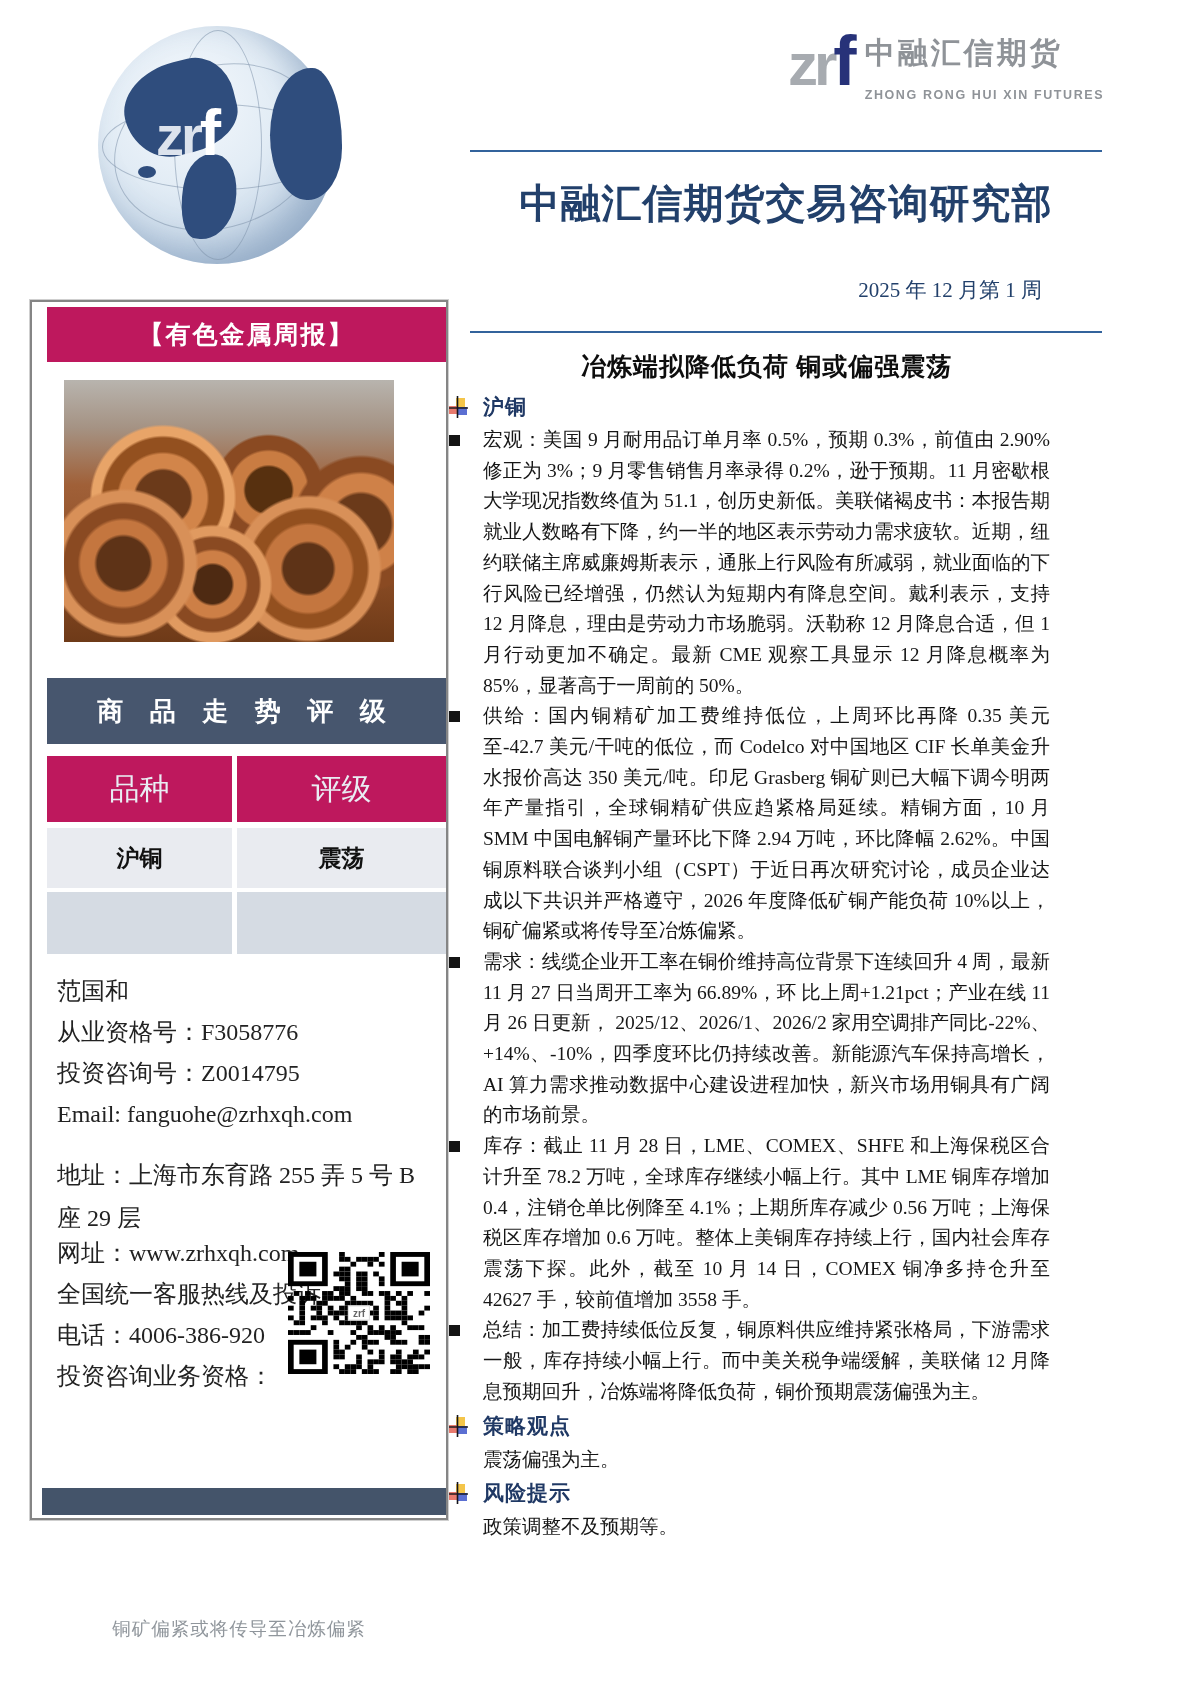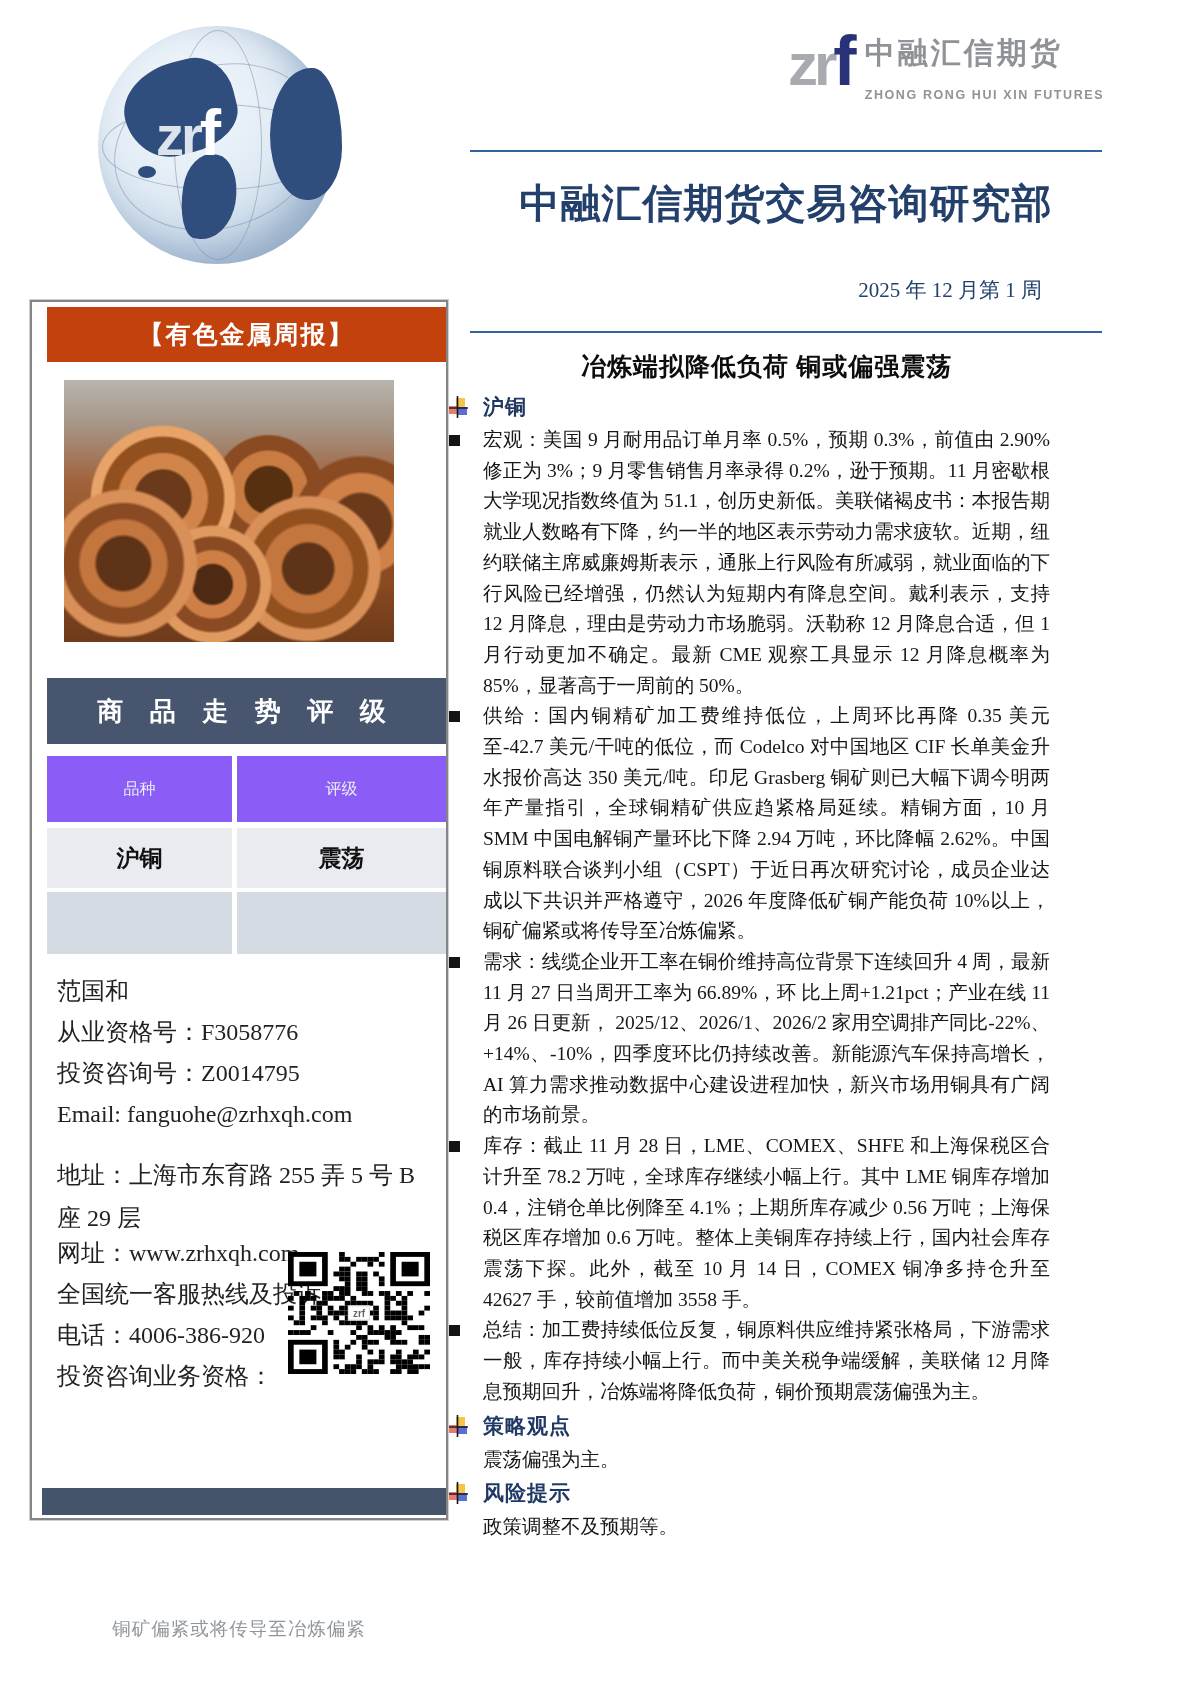--- a/index.html
+++ b/index.html
@@ -47,38 +47,38 @@
   .sec .t{font-size:21px;font-weight:bold;color:#1f3864;font-family:"Liberation Sans",sans-serif;letter-spacing:1px;}
   ul.blts{margin:0;padding:0;list-style:none;}
   ul.blts li{position:relative;text-align:justify;font-size:19.5px;line-height:30.7px;color:#161616;}
   ul.blts li .sq{position:absolute;left:-34px;top:10px;width:11px;height:11px;background:#141414;}
   ul.blts li b{font-weight:normal;}
   .plain{font-size:19.5px;line-height:31px;margin:0;color:#161616;}
 
   
   .sidebar{position:absolute;left:30px;top:300px;width:414px;height:1216px;background:#fff;
            border:2px solid #858585;box-shadow:0 0 0 1px #cfcfcf;}
-  .sb-badge{position:absolute;left:15px;top:5px;right:0;height:55px;background:#c2410c;
+  .sb-badge{position:absolute;left:15px;top:5px;right:0;height:55px;background:#be185d;
             color:#fff;font-size:25px;font-weight:bold;letter-spacing:2px;
             display:flex;align-items:center;justify-content:center;}
   .photo{position:absolute;left:32px;top:78px;width:330px;height:262px;
          background:
            radial-gradient(circle at 18% 70%, #5e3317 0 8%, #c4763f 9% 13%, #8a4a22 14% 18%, #d89058 19% 22%, transparent 23%),
            radial-gradient(circle at 45% 78%, #4e2a12 0 7%, #cd7f46 8% 12%, #8a4a22 13% 17%, #e09a60 18% 21%, transparent 22%),
            radial-gradient(circle at 74% 72%, #5e3317 0 8%, #c4763f 9% 14%, #93501f 15% 19%, #d89058 20% 23%, transparent 24%),
            radial-gradient(circle at 90% 55%, #6b3a1a 0 9%, #cf8148 10% 15%, #8a4a22 16% 20%, transparent 21%),
            radial-gradient(circle at 30% 45%, #6b3a1a 0 10%, #d2854a 11% 16%, #93501f 17% 22%, #e8a468 23% 26%, transparent 27%),
            radial-gradient(circle at 62% 42%, #57300f 0 9%, #c97c42 10% 15%, #8a4a22 16% 21%, transparent 22%),
            linear-gradient(180deg,#b8b4ae 0%,#a59384 18%,#a06038 40%,#8f4f26 70%,#6e3a18 100%);}
   .sb-table-title{position:absolute;left:15px;top:376px;right:0;height:66px;background:#47566e;
                   color:#fff;font-size:26px;font-weight:bold;letter-spacing:10px;
                   display:flex;align-items:center;justify-content:center;}
   .sb-row{position:absolute;left:15px;right:0;display:grid;grid-template-columns:185px 1fr;grid-column-gap:5px;}
   .sb-row.hdr{top:454px;height:66px;}
-  .sb-row.hdr .cell{background:#8b5cf6;color:#e9edf3;font-size:16px;display:flex;align-items:center;justify-content:center;}
+  .sb-row.hdr .cell{background:#be185d;color:#e9edf3;font-size:30px;display:flex;align-items:center;justify-content:center;}
   .sb-row.r1{top:526px;height:60px;}
   .sb-row.r1 .cell{background:#e9ebf0;color:#111;font-size:23px;font-weight:bold;display:flex;align-items:center;justify-content:center;}
   .sb-row.r2{top:590px;height:62px;}
   .sb-row.r2 .cell{background:#d5dbe3;}
   .contact{position:absolute;left:25px;top:676px;width:380px;font-size:24px;color:#222;}
   .contact p{margin:0 0 14px;line-height:27px;}
   .contact p.gap{margin-top:26px;line-height:43px;margin-bottom:0;}
   .qr{position:absolute;left:256px;top:950px;width:142px;height:122px;}
   .qr svg{width:100%;height:100%;}
   .qr .qr-label{position:absolute;left:50%;top:50%;transform:translate(-50%,-50%);

